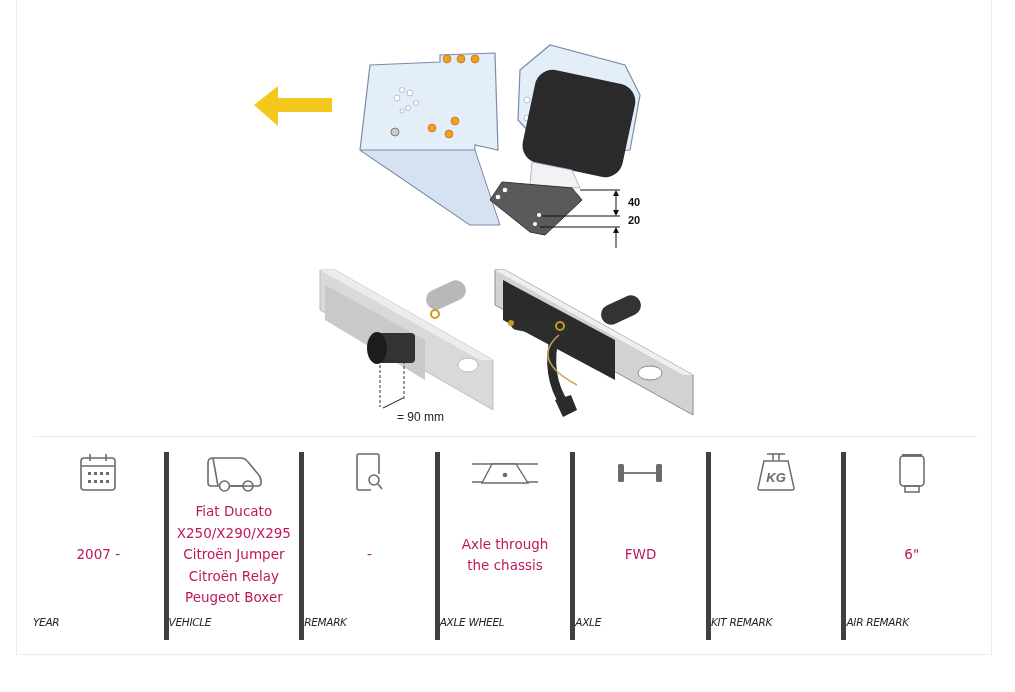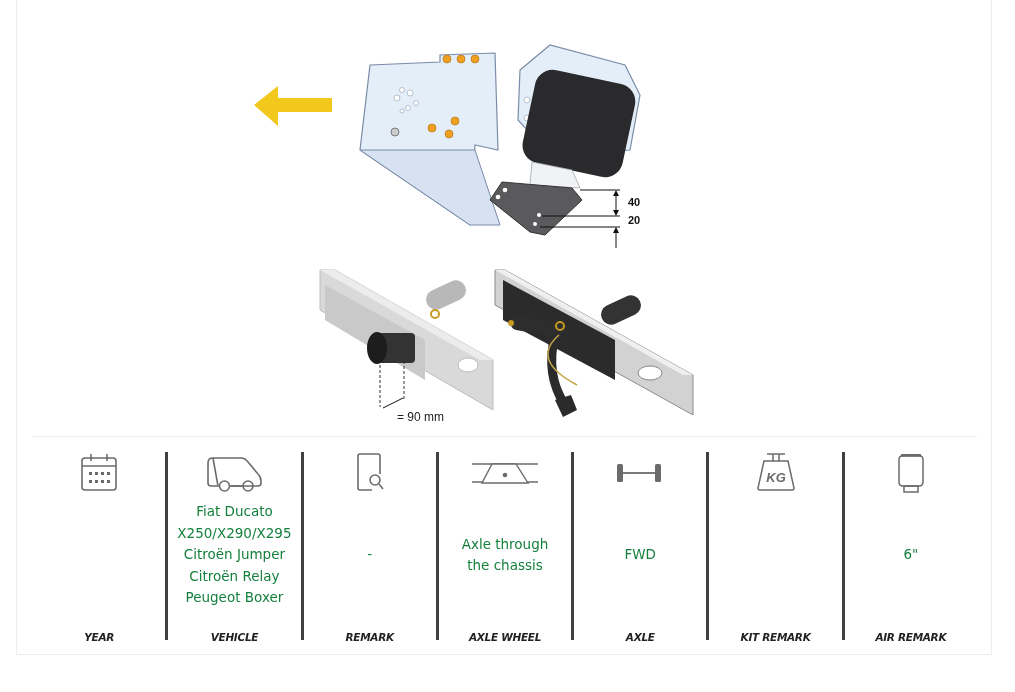--- a/index.html
+++ b/index.html
@@ -2,25 +2,25 @@
 <html><head>
 <meta charset="utf-8">
 <style>
   html, body { margin:0; padding:0; background:#ffffff; }
   body { width:1015px; height:692px; position:relative; overflow:hidden; font-family:"DejaVu Sans", sans-serif; color:#222; }
   .card { position:absolute; left:16px; top:-2px; width:976px; height:657px; border:1px solid #ececec; border-top:none; box-sizing:border-box; background:#fff; }
   .figure-top { position:absolute; left:250px; top:40px; width:410px; height:215px; }
   .figure-bottom { position:absolute; left:315px; top:265px; width:390px; height:160px; }
   .divider { position:absolute; left:33px; top:436px; width:944px; height:1px; background:#ececec; }
   .specs { position:absolute; left:33px; top:452px; width:944px; height:188px; display:flex; }
-  .spec { flex:1; position:relative; border-left:3px solid #404040; }
+  .spec { flex:1; position:relative; border-left:5px solid #404040; }
   .spec:first-child { border-left:none; }
   .spec .icon { position:absolute; top:0; left:0; right:0; height:44px; display:flex; justify-content:center; align-items:flex-start; }
-  .spec .value { position:absolute; top:48px; left:0; right:0; height:110px; display:flex; align-items:center; justify-content:center; text-align:center; font-size:13.5px; line-height:21.5px; color:#15803d; white-space:pre-line; }
-  .spec .label { position:absolute; top:179px; left:0; right:0; text-align:center; font-size:10.5px; font-weight:bold; font-style:italic; color:#222; letter-spacing:-0.3px; }
+  .spec .value { position:absolute; top:48px; left:0; right:0; height:110px; display:flex; align-items:center; justify-content:center; text-align:center; font-size:13.5px; line-height:21.5px; color:#be185d; white-space:pre-line; }
+  .spec .label { position:absolute; top:164px; left:0; right:0; font-size:10.5px; font-weight:normal; font-style:italic; color:#222; letter-spacing:-0.3px; }
 </style>
 </head>
 <body>
 
 <div class="card"></div>
 
 <div class="figure-top">
   <svg width="410" height="215" viewBox="0 0 410 215">
 
     <g>
@@ -117,20 +117,21 @@
             <rect x="16" y="20" width="3" height="3"></rect>
             <rect x="22" y="20" width="3" height="3"></rect>
             <rect x="28" y="20" width="3" height="3"></rect>
           <rect x="10" y="28" width="3" height="3"></rect>
             <rect x="16" y="28" width="3" height="3"></rect>
             <rect x="22" y="28" width="3" height="3"></rect>
             <rect x="28" y="28" width="3" height="3"></rect>
         </g>
       </svg>
     </div>
+    <div class="value">2007 -</div>
     <div class="label">YEAR</div>
   </div>
 
   <div class="spec">
     <div class="icon">
       <svg width="58" height="40" viewBox="0 0 58 40" fill="none" stroke="#6b6b6b" stroke-width="1.6">
         <path d="M8,6 L36,6 Q40,6 43,10 L53,22 Q56,25 56,29 L56,31 Q56,34 53,34 L26,34 M13,34 L6,34 Q3,34 3,31 L3,11 Q3,6 8,6 Z"></path>
         <circle cx="19.5" cy="34" r="5"></circle>
         <circle cx="43" cy="34" r="5"></circle>
         <line x1="25" y1="34" x2="38" y2="34"></line>

